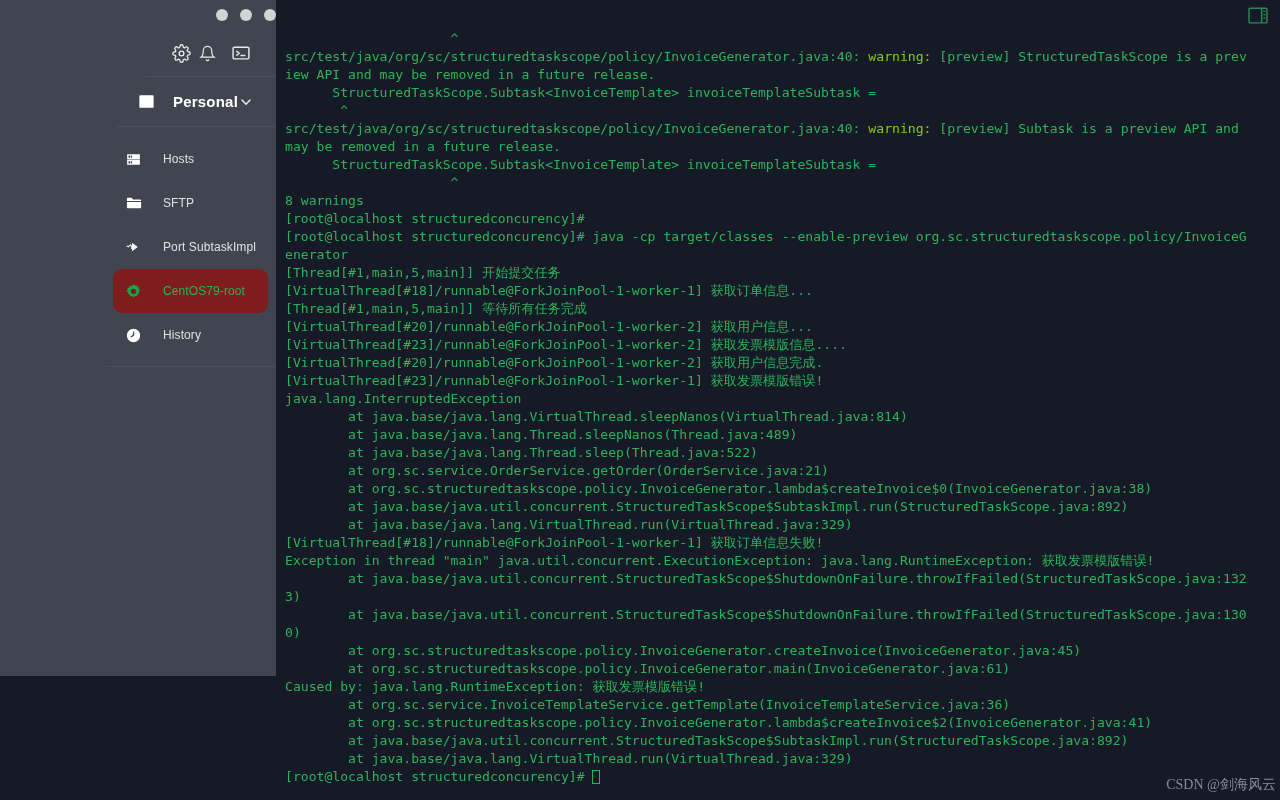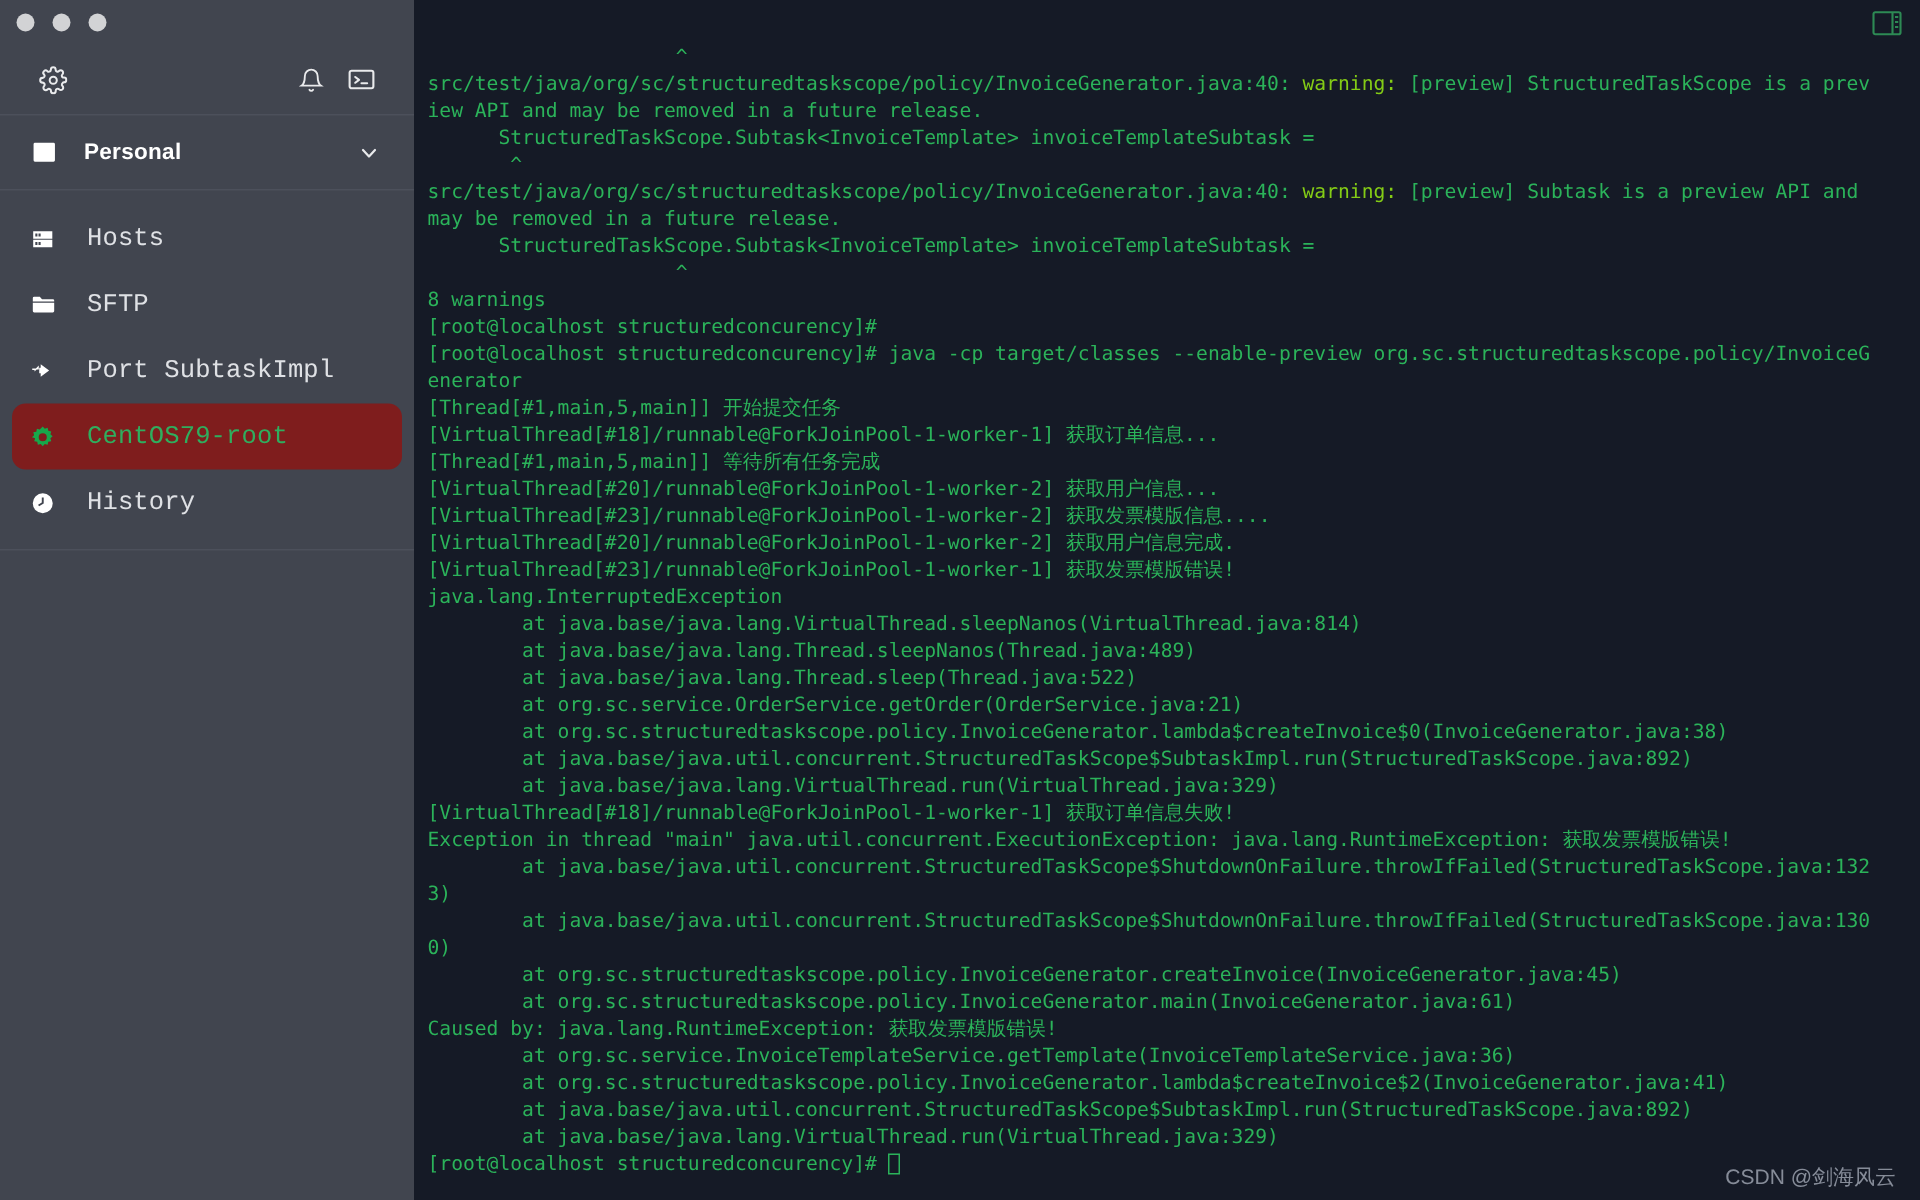--- a/index.html
+++ b/index.html
@@ -6,24 +6,25 @@
   html, body {
     width:1280px; height:800px; overflow:hidden;
     background:#151a26;
     font-family:"Liberation Sans", sans-serif;
     -webkit-font-smoothing:antialiased;
   }
   #app { display:flex; width:1280px; height:800px; }
 
   
   #sidebar {
-    width:276px; height:800px; flex:0 0 276px;
+    width:276px; height:676px; flex:0 0 276px;
     background:#41454f;
     display:flex; flex-direction:column;
     position:relative;
+    align-items:flex-end;
   }
   .traffic-lights {
     height:30px; display:flex; align-items:center;
     padding-left:11px; gap:12px;
   }
   .tl-dot { width:12px; height:12px; border-radius:50%; background:#d2d3d5; }
 
   .side-toolbar {
     height:47px; display:flex; align-items:center;
     padding:0 22px 0 22px;
@@ -48,21 +49,21 @@
     margin-left:14px; letter-spacing:.2px;
   }
   .workspace-row .spacer { flex:1; }
   .chev { color:#e9eaec; display:flex; }
 
   .nav { padding-top:10px; }
   .nav-item {
     height:44px; display:flex; align-items:center;
     margin:0 8px; padding:0 12px;
     border-radius:9px;
-    color:#dfe1e5; font-size:17px;font-family:Liberation Mono, monospace;
+    color:#dfe1e5; font-size:12px;
   }
   .nav-item .n-icon {
     width:24px; display:flex; align-items:center; justify-content:flex-start;
     color:#ffffff;
   }
   .nav-item .n-label { margin-left:14px; letter-spacing:.1px; }
   .nav-item.selected { background:#7f1d1d;padding-left:12px; }
   .nav-item.selected .n-label { color:#2fae5e; }
   .nav-item.selected .n-icon { color:#17a74a; }
 
@@ -94,23 +95,23 @@
   }
   .tline { height:18px; }
   .warn { color:#84cc16; }
   .cursor {
     display:inline-block; width:8px; height:14px;
     border:1px solid #2bb35a; vertical-align:-3px;
     background:transparent;
   }
 
   .watermark {
-    position:absolute; right:16px; bottom:6px;
+    position:absolute; right:4px; bottom:6px;
     color:#9aa0ad; font-size:14px;
-    font-family:Liberation Sans, sans-serif;
+    font-family:Liberation Serif, serif;
     opacity:.85;
   }
 </style>
 </head>
 <body>
 
 <div id="app">
 
   <div id="sidebar">
 

